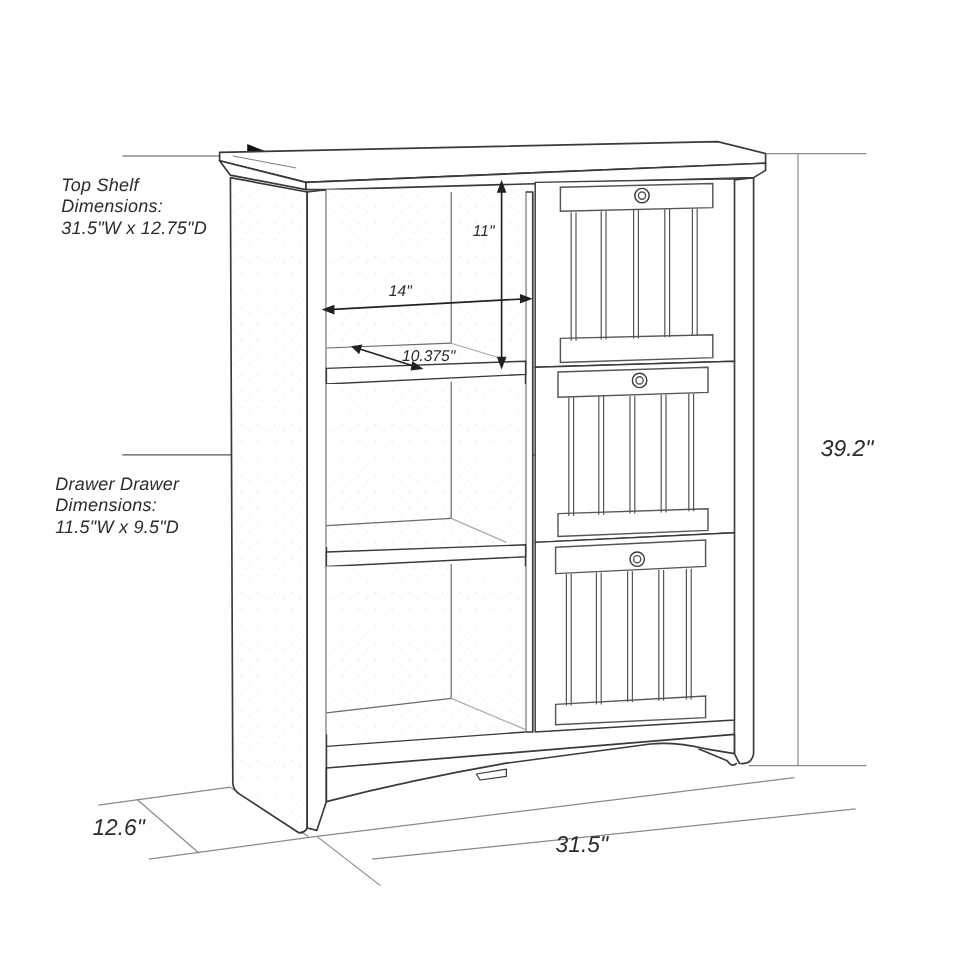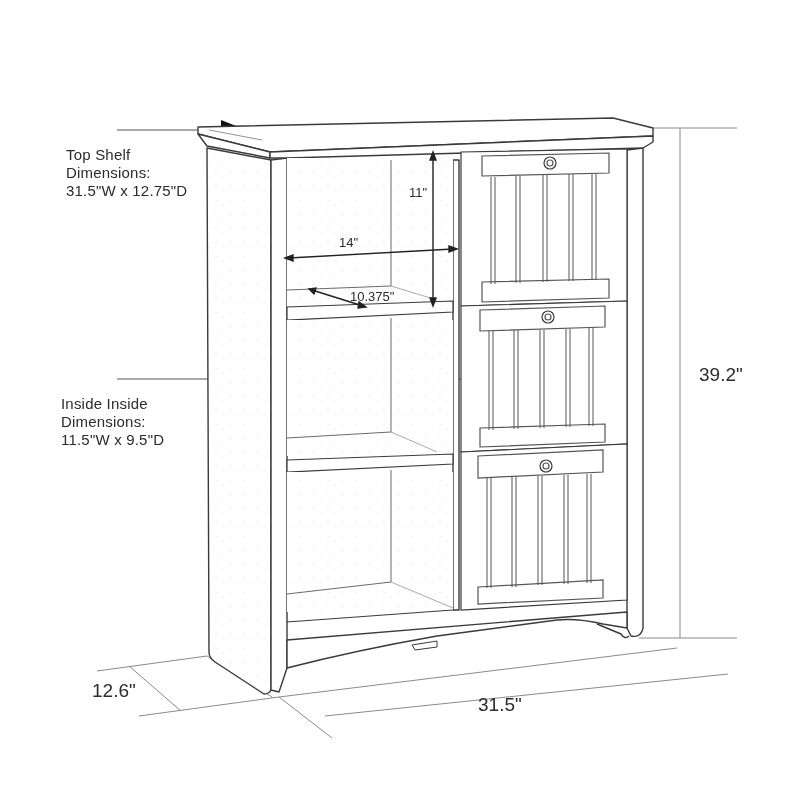--- a/index.html
+++ b/index.html
@@ -1,18 +1,18 @@
 <!DOCTYPE html>
 <html><head>
   <meta charset="utf-8">
   <style>
     html, body { margin: 0; padding: 0; background: #ffffff; }
     body { width: 800px; height: 800px; position: relative; overflow: hidden;
            font-family: "Liberation Sans", "DejaVu Sans", sans-serif; color: #2a2a2a; }
-    #stage { position: absolute; left: 17px; top: 0; width: 712px; height: 800px; }
+    #stage { position: absolute; left: 2px; top: 0; width: 712px; height: 800px; font-style: italic; }
     svg.draw { position: absolute; left: 0; top: 0; }
     .lbl { position: absolute; font-size: 15px; line-height: 18px; color: #2c2c2c;
            letter-spacing: 0.2px; white-space: nowrap; }
     .lbl-big { position: absolute; font-size: 19px; color: #2c2c2c; white-space: nowrap; }
     .lbl-sm { position: absolute; font-size: 13px; color: #2c2c2c; white-space: nowrap; }
     .callout div { display: block; }
   </style>
 </head>
 <body>
 
@@ -174,21 +174,21 @@
     </g>
   </svg>
 
   <div class="lbl callout" style="left:49px; top:146px;">
     <div>Top Shelf</div>
     <div>Dimensions:</div>
     <div>31.5"W x 12.75"D</div>
   </div>
 
   <div class="lbl callout" style="left:44px; top:395px;">
-    <div>Inside Inside</div>
+    <div>Drawer Drawer</div>
     <div>Dimensions:</div>
     <div>11.5"W x 9.5"D</div>
   </div>
 
   <div class="lbl-big" style="left:682px; top:364px;">39.2"</div>
   <div class="lbl-big" style="left:461px; top:694px;">31.5"</div>
   <div class="lbl-big" style="left:75px; top:680px;">12.6"</div>
 
   <div class="lbl-sm" style="left:392px; top:185px;">11"</div>
   <div class="lbl-sm" style="left:322px; top:235px;">14"</div>

